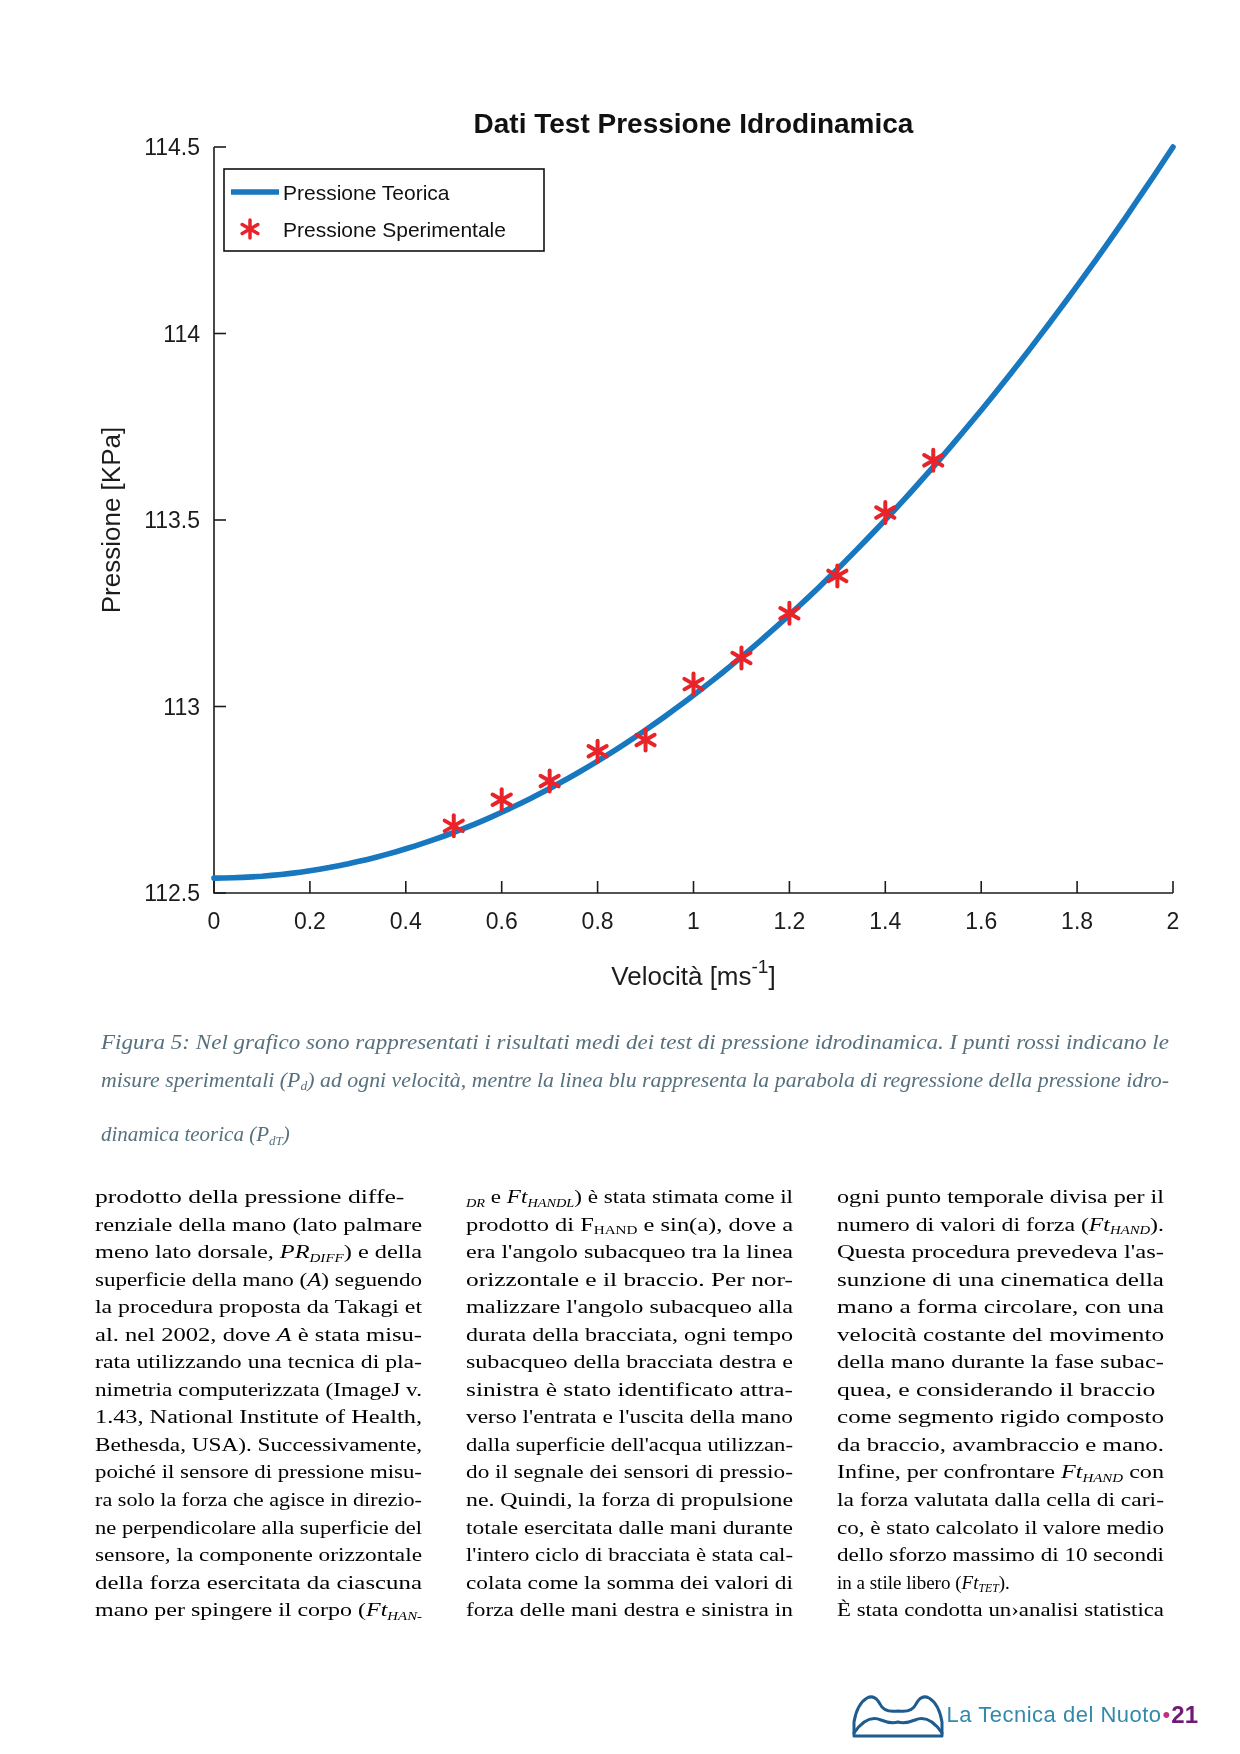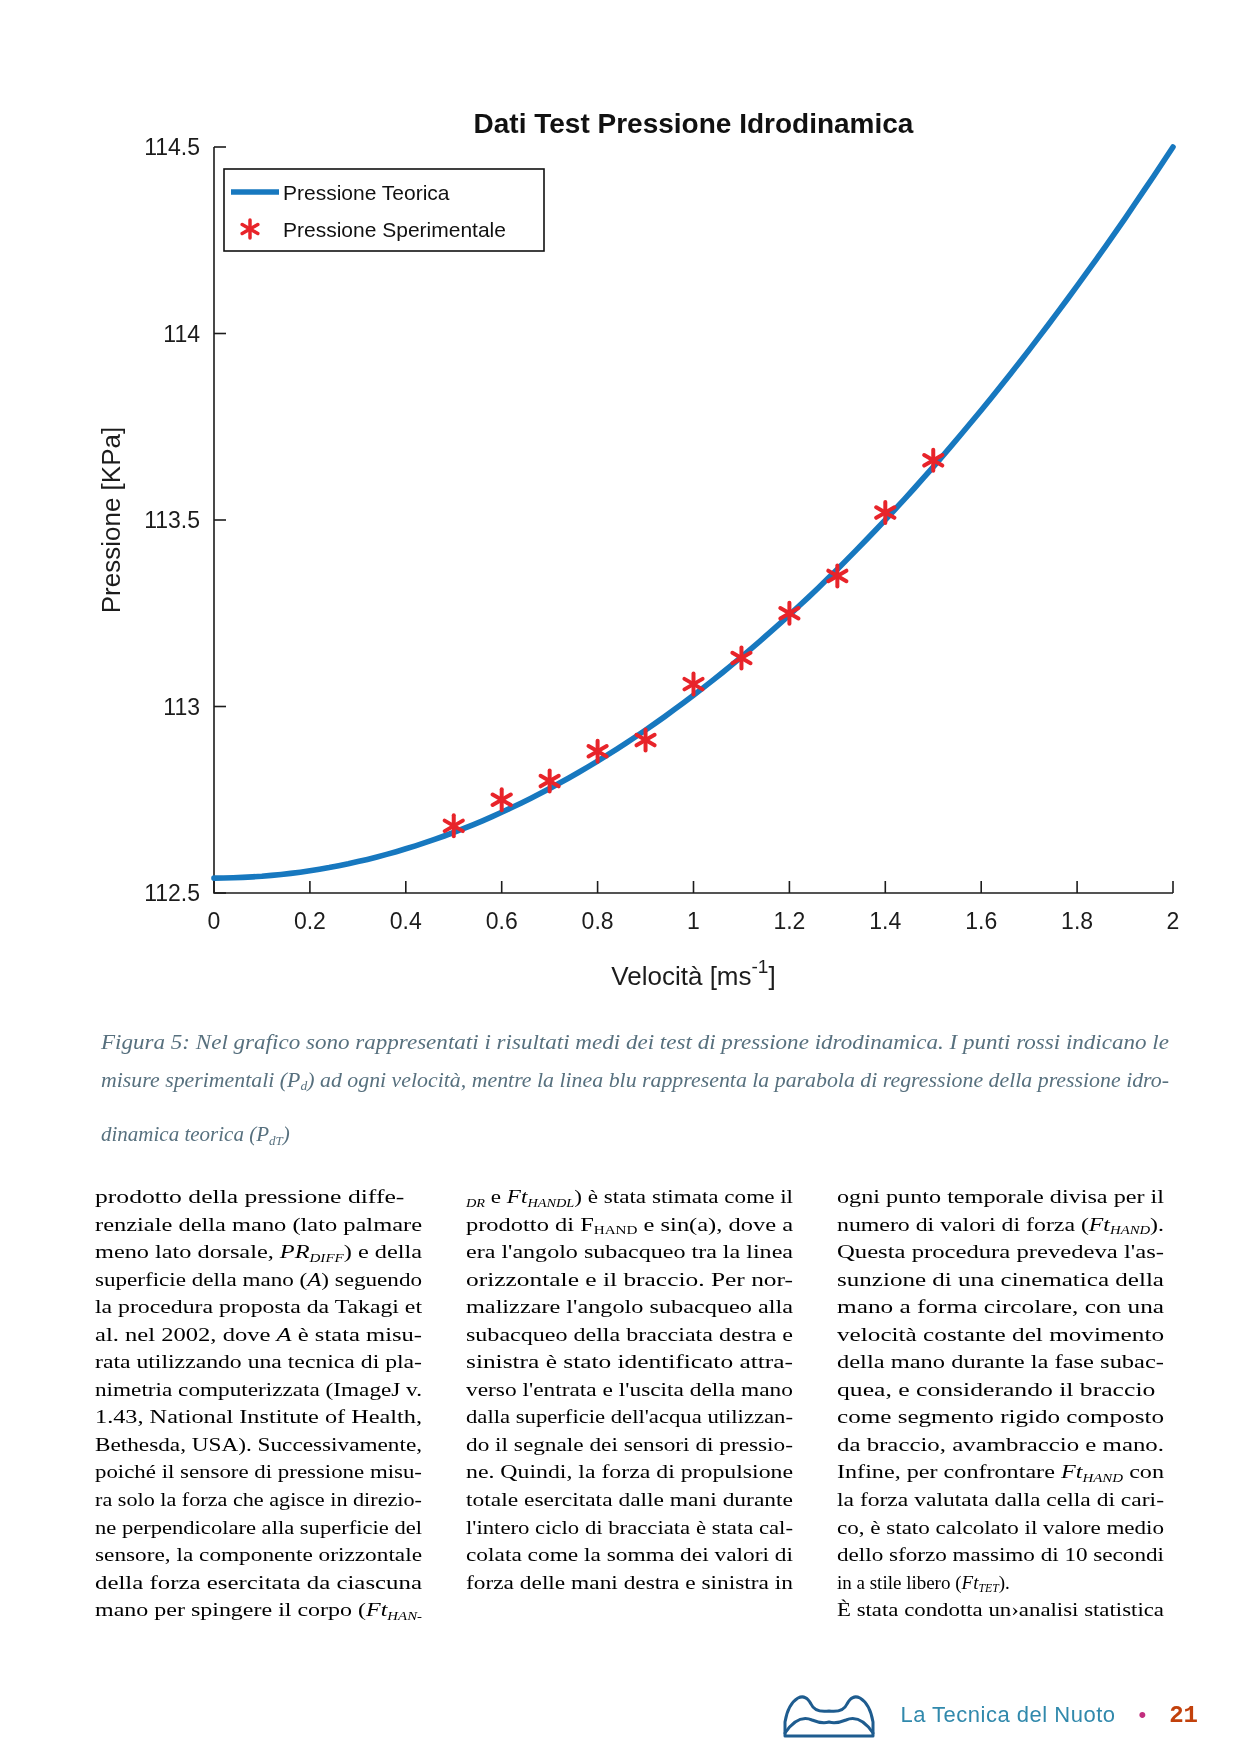--- a/index.html
+++ b/index.html
@@ -21,26 +21,26 @@
         font-size:19px;color:#000000;line-height:27.55px;}
   #col1{left:95px;} #col2{left:466px;} #col3{left:837px;}
   .bcol .tline{height:27.55px;}
 
   .tline-in{display:inline-block;white-space:nowrap;transform-origin:0 50%;}
   .it{font-style:italic;}
   .sb{font-size:0.62em;position:relative;top:0.30em;}
 
   
   #footer{position:absolute;left:0;top:1690px;width:1198px;height:50px;
-          display:flex;justify-content:flex-end;align-items:center;gap:23px;}
+          display:flex;justify-content:flex-end;align-items:center;gap:1px;}
   #footer .brand{font-family:"Liberation Sans",sans-serif;font-size:22px;
                  letter-spacing:0.5px;color:#3189ac;}
   #footer .dot{color:#c22e7e;font-size:22px;font-family:"Liberation Sans",sans-serif;}
-  #footer .pnum{font-family:Liberation Mono, monospace;font-weight:bold;
-                font-size:24px;color:#c2410c;}
+  #footer .pnum{font-family:Liberation Sans, sans-serif;font-weight:bold;
+                font-size:24px;color:#701a75;}
 </style>
 </head>
 <body>
 
 <div class="page">
 
   <div id="chart-wrap">
     <svg id="chart-svg" width="1240" height="1010" viewBox="0 0 1240 1010">
         <path d="M214,147 L214,893 L1173,893" fill="none" stroke="#1c1c1c" stroke-width="1.6"></path>
         <line x1="214" y1="893" x2="226" y2="893" stroke="#1c1c1c" stroke-width="1.6"></line>
@@ -169,20 +169,21 @@
       <div class="tline"><span class="tline-in" style="transform: scaleX(1.2249);"><span>sensore, la componente orizzontale</span></span></div>
       <div class="tline"><span class="tline-in" style="transform: scaleX(1.3079);"><span>della forza esercitata da ciascuna</span></span></div>
       <div class="tline"><span class="tline-in" style="transform: scaleX(1.2622);"><span>mano per spingere il corpo (</span><span class="it">Ft</span><span class="it sb">HAN-</span></span></div>
     </div>
   <div id="col2" class="bcol">
       <div class="tline"><span class="tline-in" style="transform: scaleX(1.2156);"><span class="it sb">DR</span><span> e </span><span class="it">Ft</span><span class="it sb">HANDL</span><span>) è stata stimata come il</span></span></div>
       <div class="tline"><span class="tline-in" style="transform: scaleX(1.2872);"><span>prodotto di F</span><span class="sb">HAND</span><span> e sin(a), dove a</span></span></div>
       <div class="tline"><span class="tline-in" style="transform: scaleX(1.2663);"><span>era l'angolo subacqueo tra la linea</span></span></div>
       <div class="tline"><span class="tline-in" style="transform: scaleX(1.3379);"><span>orizzontale e il braccio. Per nor-</span></span></div>
       <div class="tline"><span class="tline-in" style="transform: scaleX(1.2767);"><span>malizzare l'angolo subacqueo alla</span></span></div>
+      <div class="tline"><span class="tline-in" style="transform: scaleX(1.2676);"><span>durata della bracciata, ogni tempo</span></span></div>
       <div class="tline"><span class="tline-in" style="transform: scaleX(1.2651);"><span>subacqueo della bracciata destra e</span></span></div>
       <div class="tline"><span class="tline-in" style="transform: scaleX(1.3357);"><span>sinistra è stato identificato attra-</span></span></div>
       <div class="tline"><span class="tline-in" style="transform: scaleX(1.2298);"><span>verso l'entrata e l'uscita della mano</span></span></div>
       <div class="tline"><span class="tline-in" style="transform: scaleX(1.1932);"><span>dalla superficie dell'acqua utilizzan-</span></span></div>
       <div class="tline"><span class="tline-in" style="transform: scaleX(1.2246);"><span>do il segnale dei sensori di pressio-</span></span></div>
       <div class="tline"><span class="tline-in" style="transform: scaleX(1.252);"><span>ne. Quindi, la forza di propulsione</span></span></div>
       <div class="tline"><span class="tline-in" style="transform: scaleX(1.2348);"><span>totale esercitata dalle mani durante</span></span></div>
       <div class="tline"><span class="tline-in" style="transform: scaleX(1.1956);"><span>l'intero ciclo di bracciata è stata cal-</span></span></div>
       <div class="tline"><span class="tline-in" style="transform: scaleX(1.2297);"><span>colata come la somma dei valori di</span></span></div>
       <div class="tline"><span class="tline-in" style="transform: scaleX(1.2298);"><span>forza delle mani destra e sinistra in</span></span></div>

